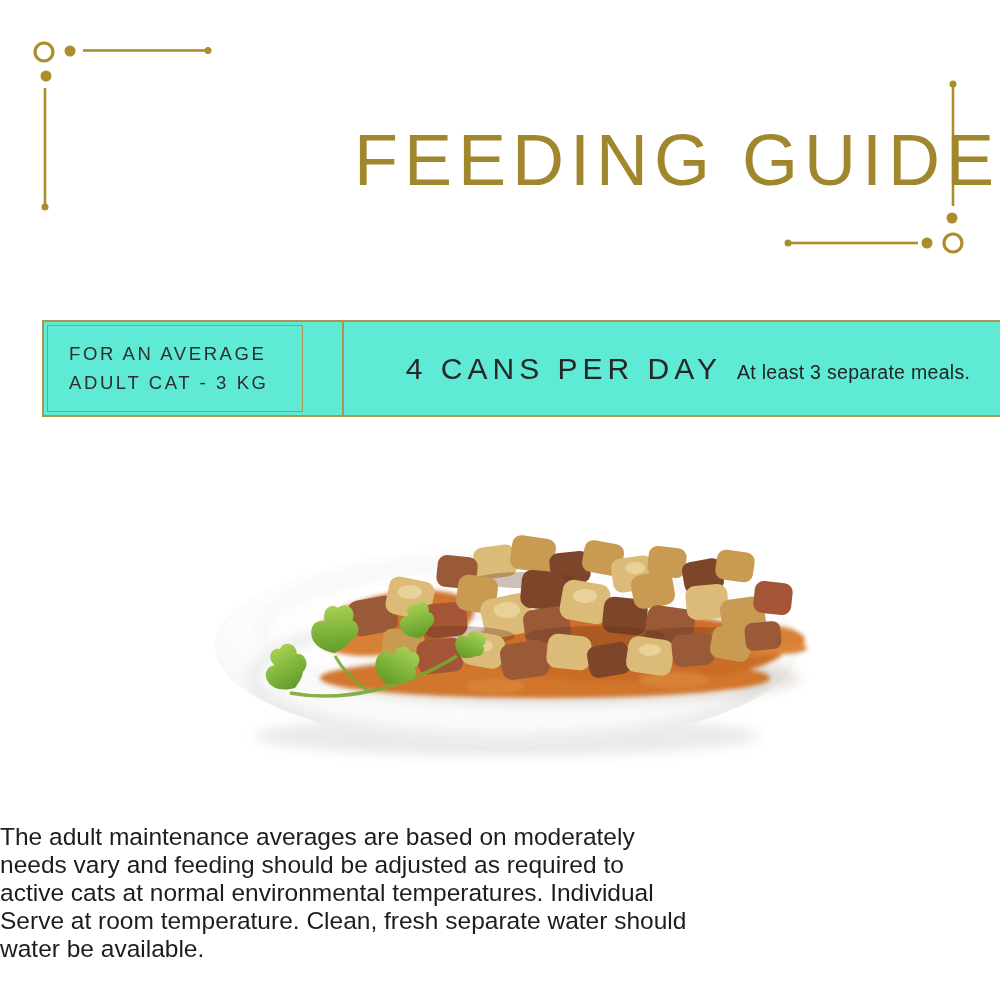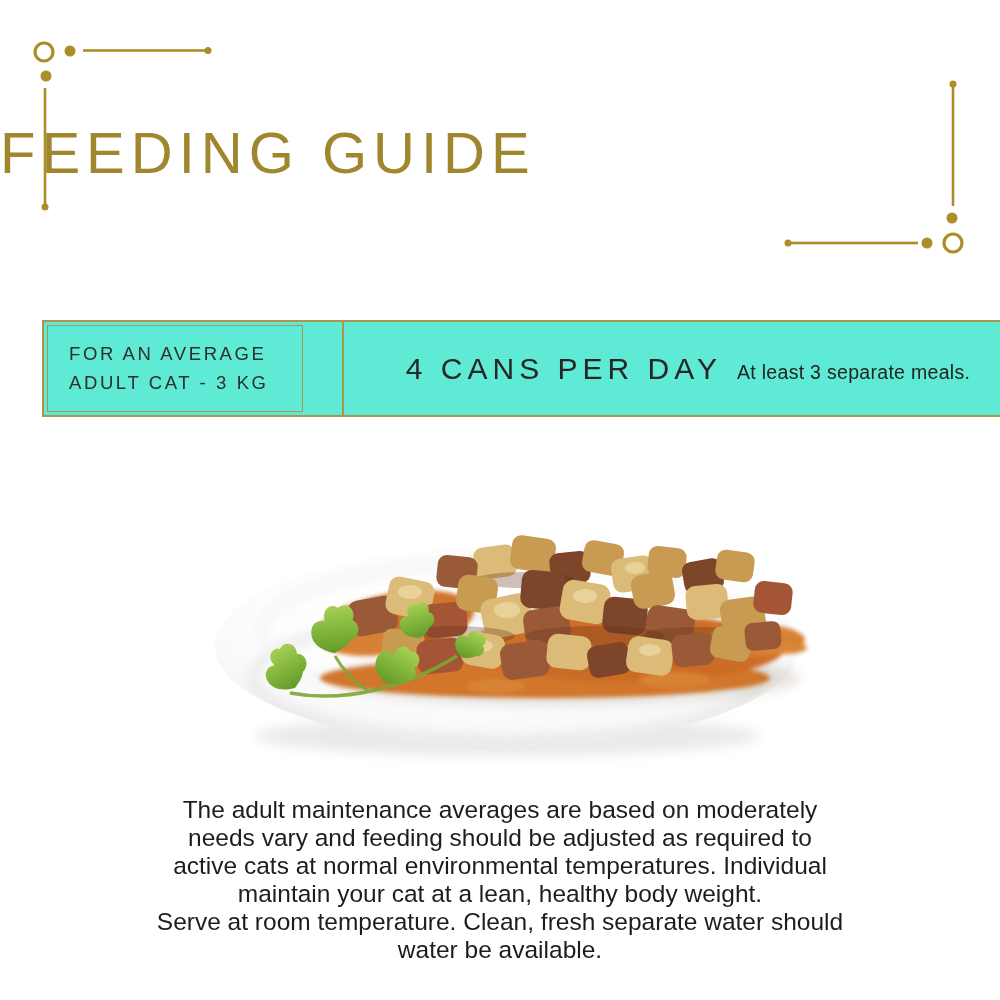--- a/index.html
+++ b/index.html
@@ -9,21 +9,21 @@
     background:#ffffff; overflow:hidden;
     font-family:"Liberation Sans", sans-serif;
   }
   
   .orn { position:absolute; }
   .orn-tl { left:28px; top:36px; }
   .orn-br { left:780px; top:72px; }
   
   .page-title {
     position:absolute; top:119px; left:0; width:100%;
-    text-align:left; font-size:58px; font-weight:400;
+    text-align:right; font-size:72px; font-weight:400;
     letter-spacing:6px; color:#a0862d; white-space:nowrap;
   }
   
   .fg-table {
     position:absolute; left:42px; top:320px; width:992px; height:97px;
     border:2px solid #ab9550; display:flex; background:#5eead4;
   }
   .fg-cell-left {
     margin:3px; border:1px solid #ab9550; width:256px; flex:0 0 256px;
     display:flex; flex-direction:column; justify-content:center;
@@ -37,22 +37,22 @@
     flex:1; border-left:2px solid #ab9550;
     display:flex; align-items:center; justify-content:center;margin-left:36px;
   }
   .fg-ration { display:flex; align-items:baseline; gap:15px; white-space:nowrap; }
   .fg-ration .amount { font-size:30px; letter-spacing:5px; color:#262626; }
   .fg-ration .note   { font-size:19.5px; letter-spacing:0.3px; color:#232323; }
   
   .plate-wrap { position:absolute; left:195px; top:528px; width:620px; height:240px; }
   
   .notes {
-    position:absolute; top:796px; left:0; width:100%;
-    text-align:center; color:#1d1d1d;
+    position:absolute; top:823px; left:0; width:100%;
+    text-align:left; color:#1d1d1d;
   }
   .notes .note-line { font-size:24.5px; line-height:28px; white-space:nowrap; }
 </style>
 </head>
 <body>
 
 <div class="canvas">
 
   <svg class="orn orn-tl" width="190" height="180" viewBox="0 0 190 180">
     <g fill="#ab8d2a" stroke="none">
@@ -204,18 +204,17 @@
       <use href="#leaf" transform="translate(190,155) rotate(30) scale(1.2)"></use>
       <use href="#leaf" transform="translate(225,110) rotate(-15) scale(1.0)"></use>
       <use href="#leaf" transform="translate(268,130) rotate(25) scale(0.85)"></use>
     </g>
   </svg>
 
   <div class="notes">
     <div class="note-line">The adult maintenance averages are based on moderately</div>
     <div class="note-line">needs vary and feeding should be adjusted as required to</div>
     <div class="note-line">active cats at normal environmental temperatures. Individual</div>
-    <div class="note-line">maintain your cat at a lean, healthy body weight.</div>
     <div class="note-line">Serve at room temperature. Clean, fresh separate water should</div>
     <div class="note-line">water be available.</div>
   </div>
 
 </div>
 
 </body></html>

